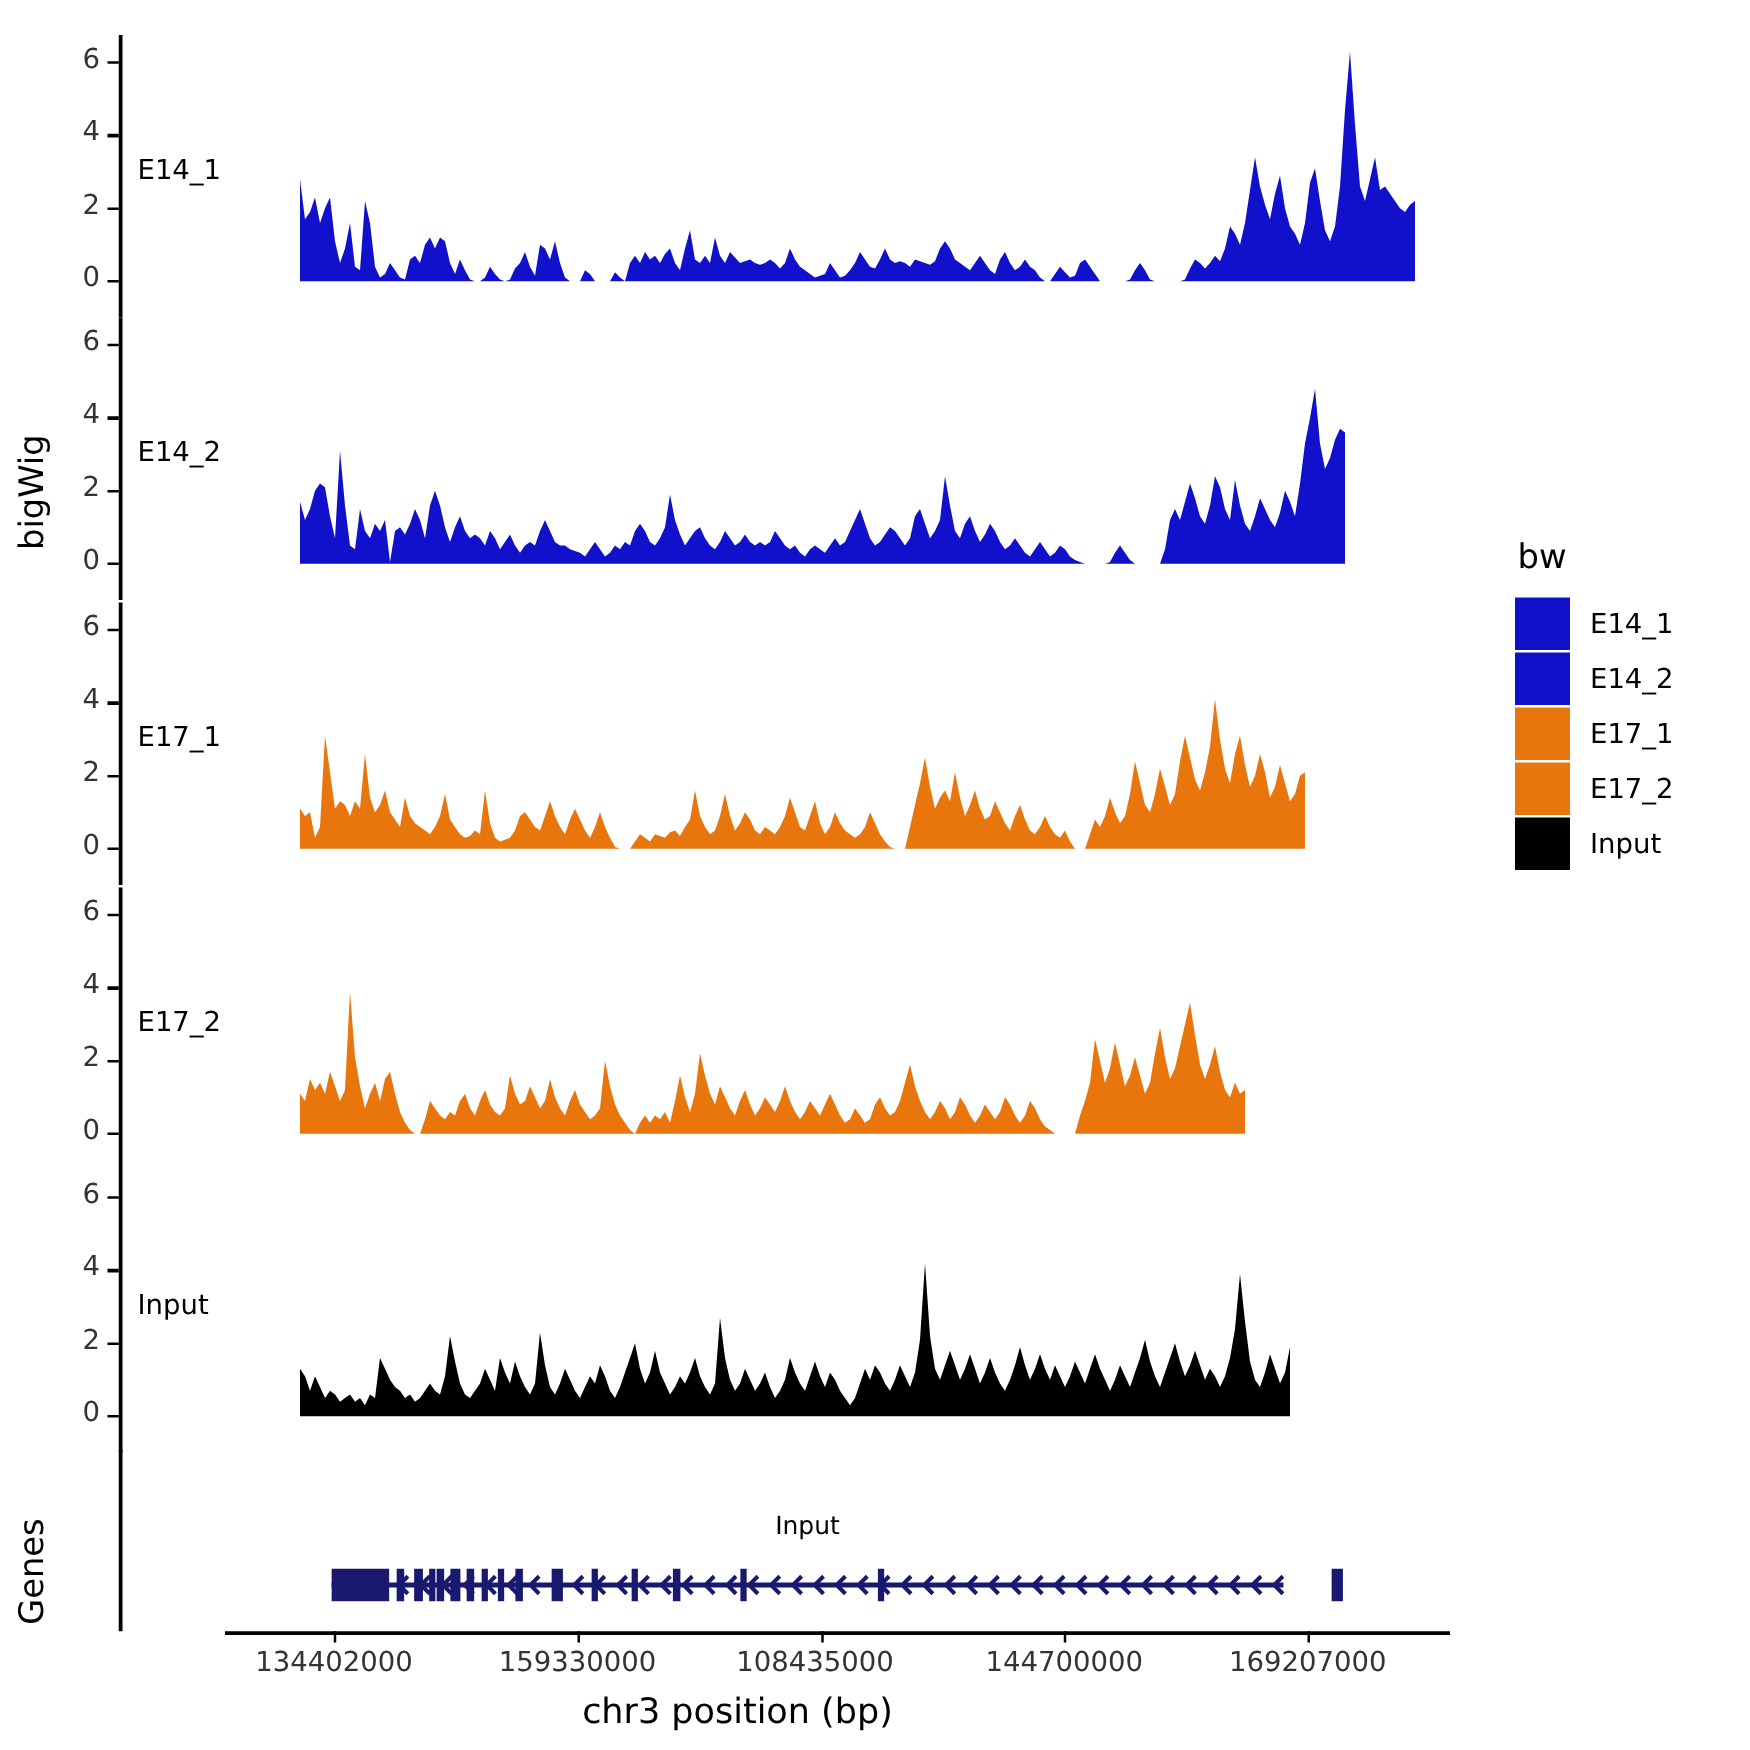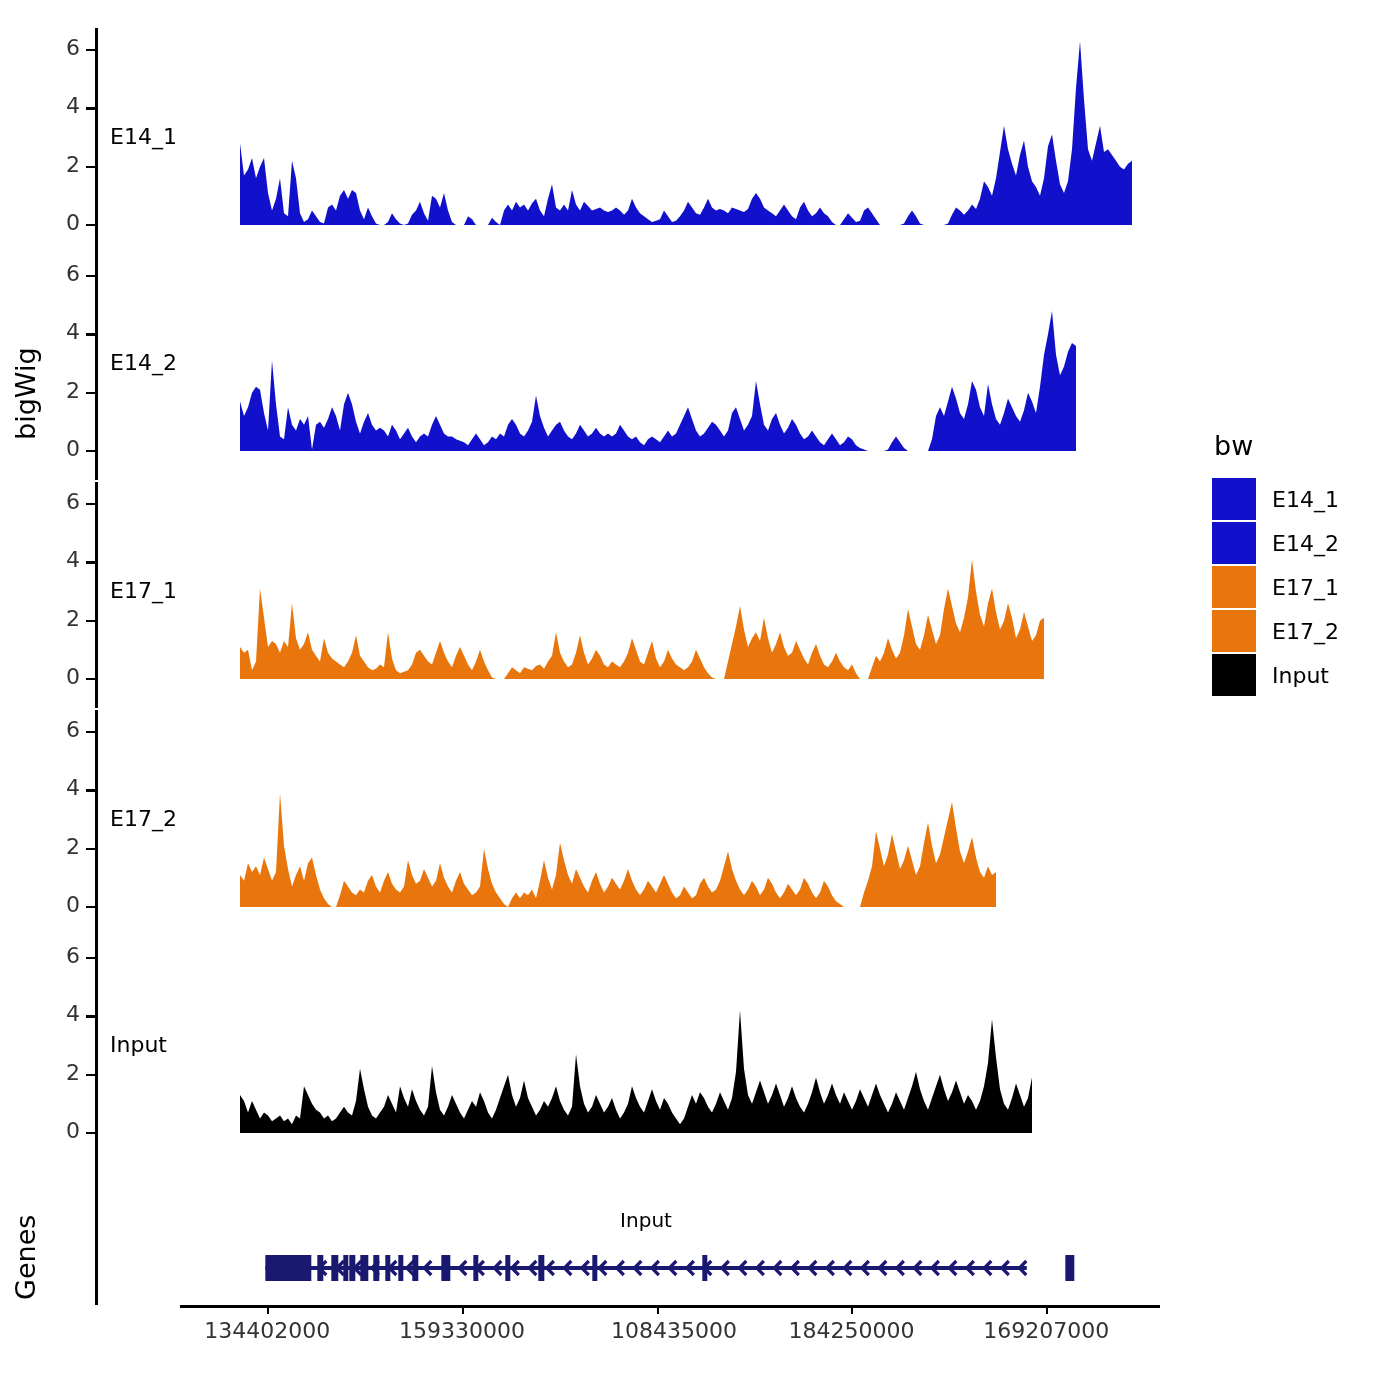--- a/index.html
+++ b/index.html
@@ -212,26 +212,27 @@
     <div id="gene-name" style="left: 546.026px; top: 48px;">Input</div>
   </div>
 
   <div id="xaxis-line"></div>
   <div id="xticks">
       <div class="xtick" style="left: 267.263px;"></div>
       <div class="xticklab" style="left: 167.263px;">134402000</div>
       <div class="xtick" style="left: 462px;"></div>
       <div class="xticklab" style="left: 362px;">159330000</div>
       <div class="xtick" style="left: 656.737px;"></div>
-      <div class="xticklab" style="left: 574px;">108435000</div>
+      <div class="xticklab" style="left: 552px;">108435000</div>
       <div class="xtick" style="left: 851.474px;"></div>
-      <div class="xticklab" style="left: 751.474px;">184250000</div>
+      <div class="xticklab" style="left: 751.474px;">144700000</div>
       <div class="xtick" style="left: 1046.21px;"></div>
       <div class="xticklab" style="left: 946.211px;">169207000</div>
     </div>
+  <div id="xaxis-title">chr3 position (bp)</div>
 
   <div id="legend">
     <div id="legend-title">bw</div>
     <div id="legend-items">
         <div class="legend-row">
           <div class="legend-key" style="background: rgb(17, 17, 204);"></div>
           <div class="legend-lab">E14_1</div>
         </div>
         <div class="legend-row">
           <div class="legend-key" style="background: rgb(17, 17, 204);"></div>

